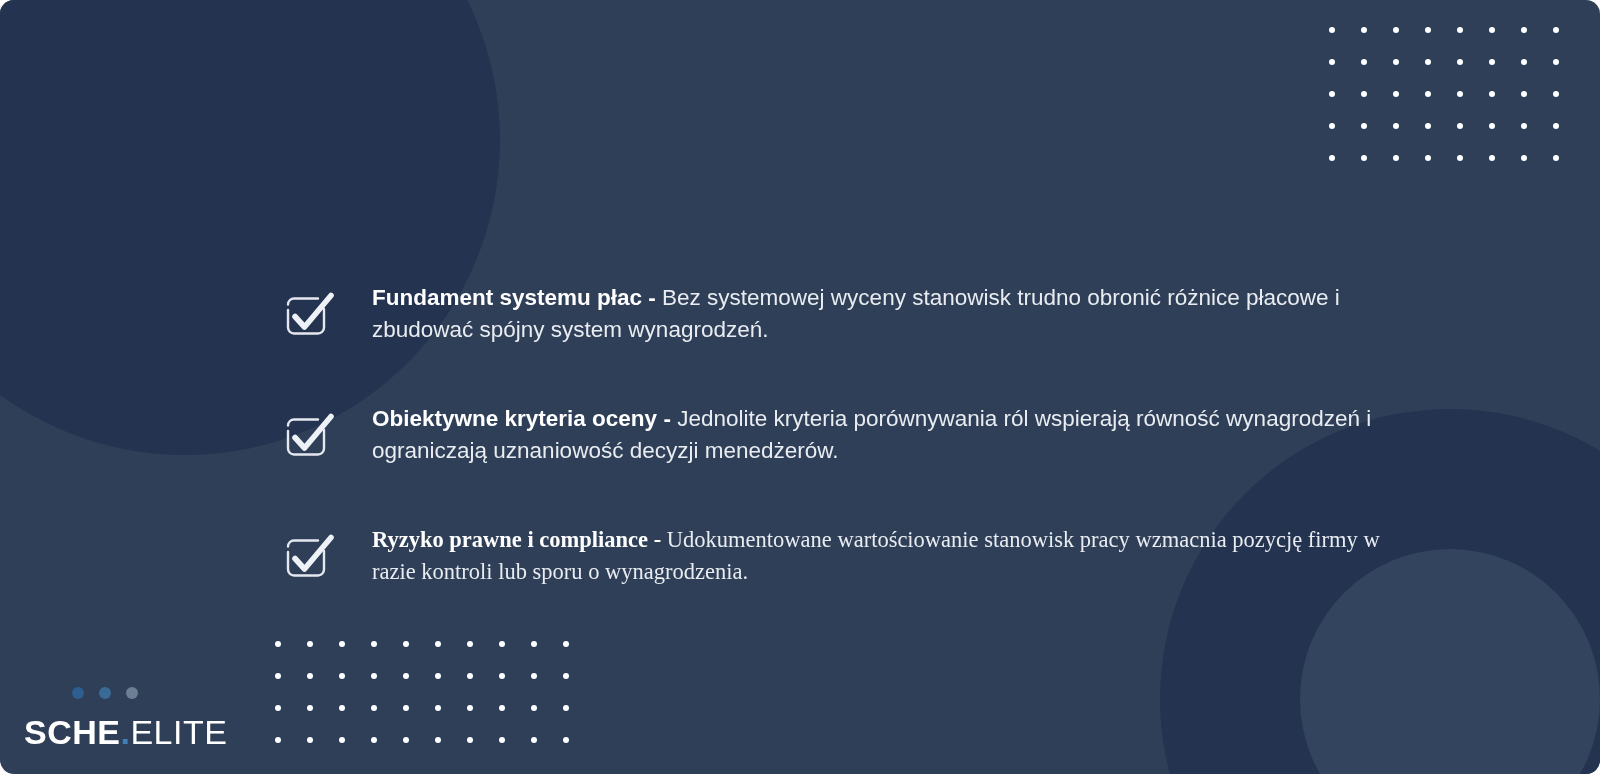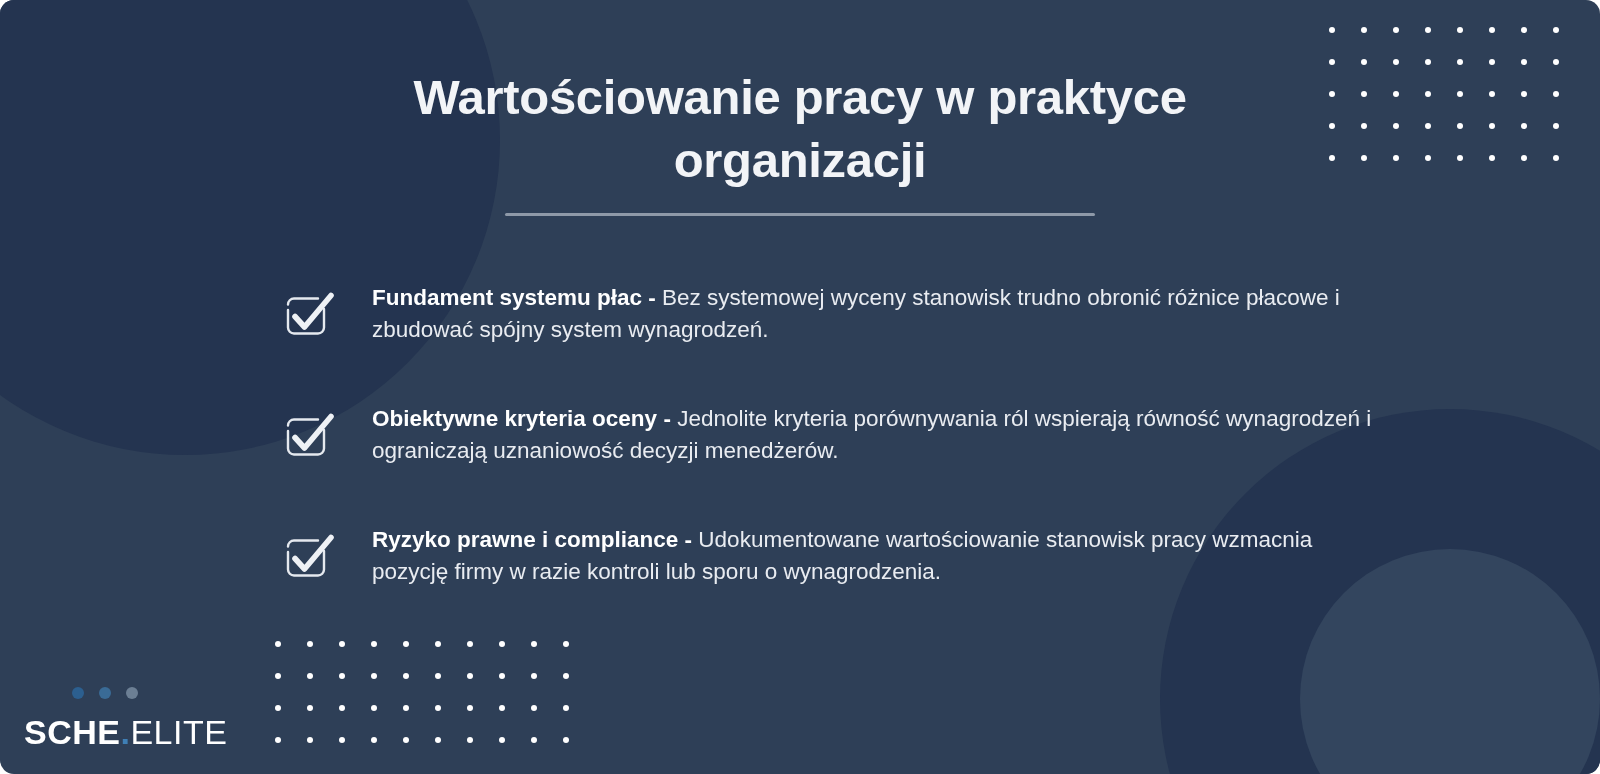--- a/index.html
+++ b/index.html
@@ -113,21 +113,21 @@
     left: 278px;
     top: 282px;
     width: 1105px;
     z-index: 5;
   }
   .bullet-row {
     display: flex;
     align-items: center;
     margin-bottom: 57px;
   }
-  .bullet-row:last-child { margin-bottom: 0; }
+  .bullet-row:last-child { margin-bottom: 0; font-family: Liberation Serif, serif; }
 
   .check-icon {
     flex: 0 0 auto;
     width: 58px;
     height: 58px;
     margin-top: 2px;
     margin-right: 36px;
   }
   .check-icon svg { display: block; }
 
@@ -256,24 +256,20 @@
       <span class="dot" style="background: rgb(255, 255, 255);"></span>
       <span class="dot" style="background: rgb(255, 255, 255);"></span>
       <span class="dot" style="background: rgb(255, 255, 255);"></span>
       <span class="dot" style="background: rgb(255, 255, 255);"></span>
       <span class="dot" style="background: rgb(255, 255, 255);"></span>
       <span class="dot" style="background: rgb(255, 255, 255);"></span>
       <span class="dot" style="background: rgb(255, 255, 255);"></span>
       <span class="dot" style="background: rgb(255, 255, 255);"></span>
     </div>
 
-  <div class="title-block">
-    <h1 class="slide-title">Wartościowanie pracy w praktyce organizacji</h1>
-    <div class="title-divider"></div>
-  </div>
 
   <div class="bullets">
 
     <div class="bullet-row">
       <span class="check-icon">
         <svg width="58" height="58" viewBox="0 0 58 58" fill="none" xmlns="http://www.w3.org/2000/svg">
           <path d="M10 18.5 A6 6 0 0 1 16 12.5 H40 M46 23 V41.5 A6 6 0 0 1 40 47.5 H16 A6 6 0 0 1 10 41.5 V24" stroke="#e5e9ef" stroke-width="2.4" stroke-linecap="round" fill="none"></path>
           <path d="M17 30.5 L26.5 41 L53 9.5" stroke="#eef1f5" stroke-width="5.6" stroke-linecap="round" stroke-linejoin="round" fill="none"></path>
         </svg>
       </span>

